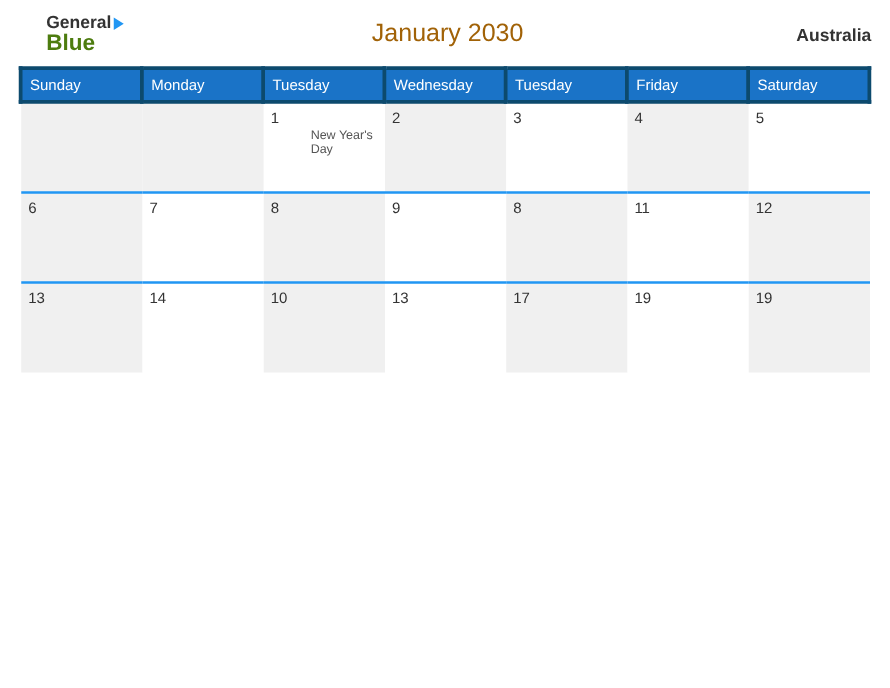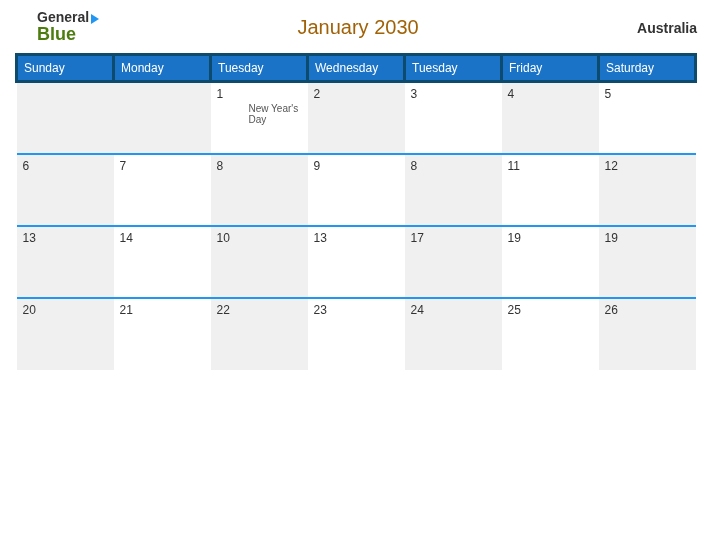--- a/index.html
+++ b/index.html
@@ -199,38 +199,15 @@
           <td class="gray-bg">
             <span class="day-number">17</span>
           </td>
           <td>
             <span class="day-number">19</span>
           </td>
           <td class="gray-bg">
             <span class="day-number">19</span>
           </td>
         </tr>
-        <tr>
-          <td class="gray-bg">
-            <span class="day-number">20</span>
-          </td>
-          <td>
-            <span class="day-number">21</span>
-          </td>
-          <td class="gray-bg">
-            <span class="day-number">22</span>
-          </td>
-          <td>
-            <span class="day-number">23</span>
-          </td>
-          <td class="gray-bg">
-            <span class="day-number">24</span>
-          </td>
-          <td>
-            <span class="day-number">25</span>
-          </td>
-          <td class="gray-bg">
-            <span class="day-number">26</span>
-          </td>
-        </tr>
       </tbody>
   </table>
 </div>
 
 </body></html>

